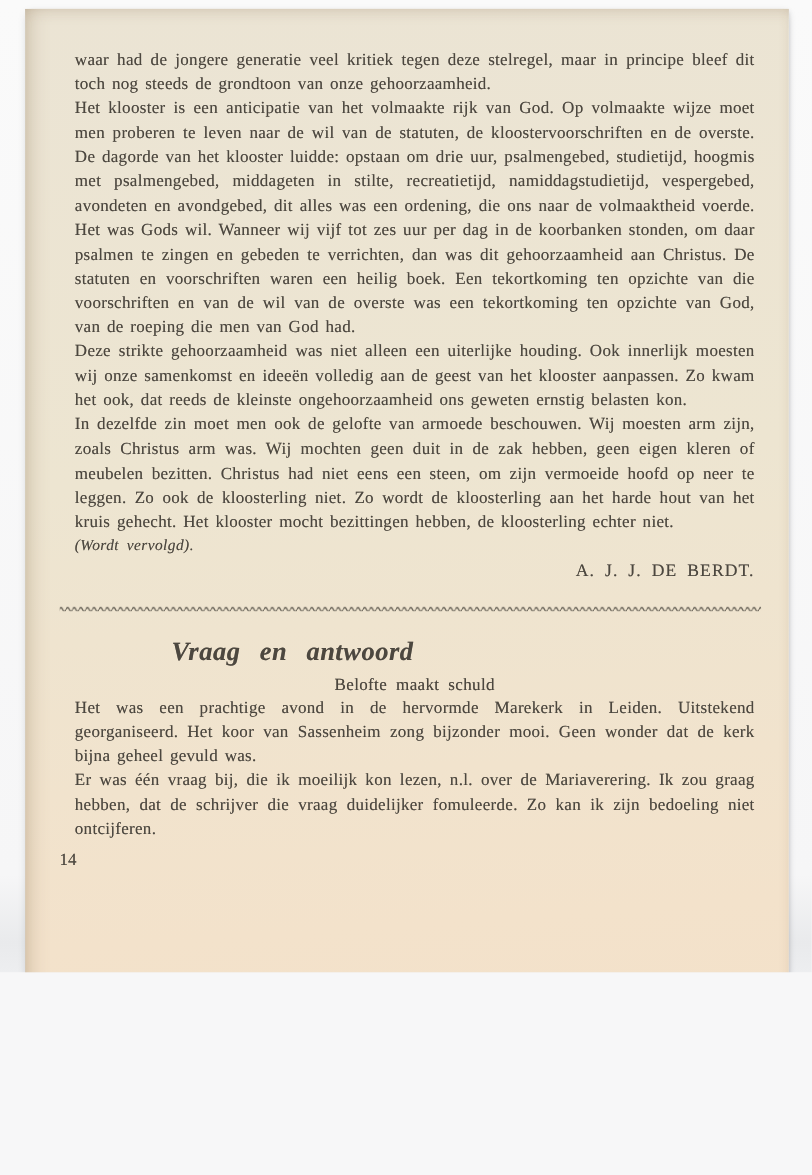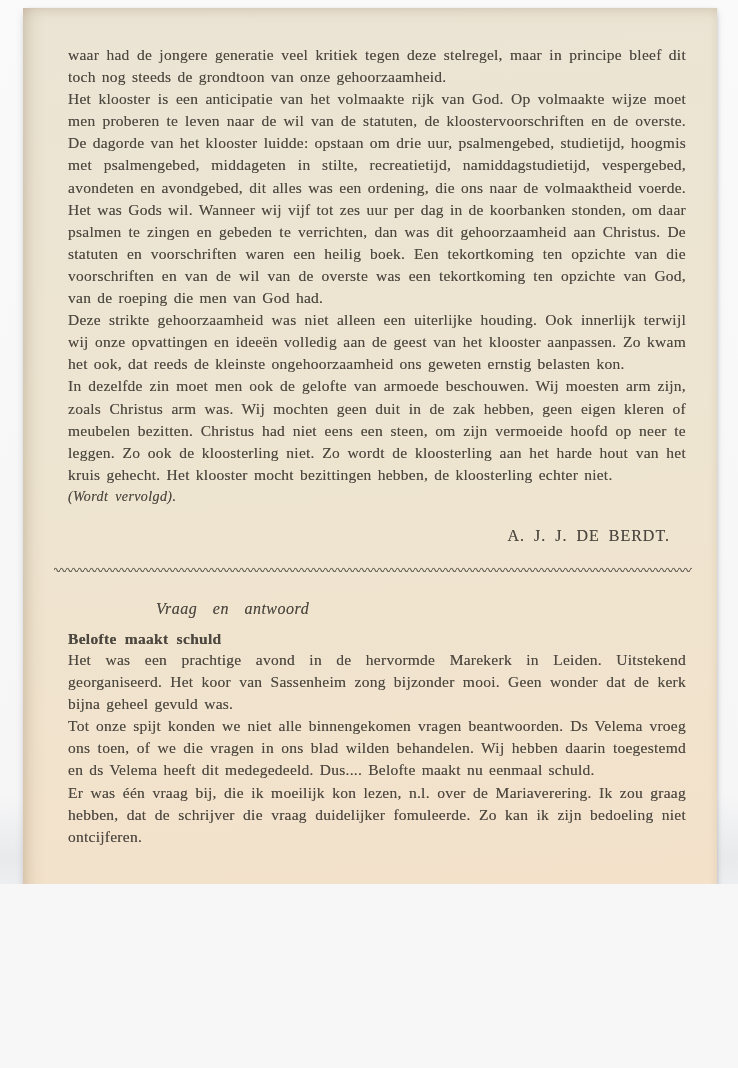--- a/index.html
+++ b/index.html
@@ -48,47 +48,47 @@
   .note {
     margin: 0;
     font-style: italic;
     font-size: 14px;
     line-height: 22.1px;
     letter-spacing: 0.4px;
     word-spacing: 3px;
     text-shadow: 0 0 0.6px rgba(76, 71, 63, 0.55);
   }
   .signature {
-    margin: 16px;
+    margin: 0;
     font-size: 16px;
     line-height: 23px;
     text-align: right;
     letter-spacing: 1px;
     word-spacing: 4px;
     text-shadow: 0 0 0.6px rgba(76, 71, 63, 0.55);
   }
   .divider {
     margin: 18px -6px 0 -14px;
     height: 7px;
     line-height: 0;
   }
   .qa-title {
     margin: 22px 0 0 88px;
     font-style: italic;
-    font-weight: normal;
-    font-size: 16px;
+    font-weight: bold;
+    font-size: 24px;
     line-height: 30px;
     letter-spacing: 0.5px;
     word-spacing: 11px;
     text-shadow: 0 0 0.6px rgba(76, 71, 63, 0.55);
   }
   .qa-subtitle {
     margin-top: 5px;
-    text-align: left;
-    font-weight: bold;
+    text-align: center;
+    font-weight: normal;
     font-size: 15.5px;
     line-height: 20px;
     letter-spacing: 0.3px;
     word-spacing: 4px;
     text-shadow: 0 0 0.6px rgba(60, 55, 48, 0.6);
   }
   .qa-body {
   }
   .page-number {
     margin: 5px 0 0 -14px;
@@ -100,41 +100,41 @@
 </head>
 <body>
 
 <div class="scan">
   <div class="paper">
     <div class="content">
 
       <section>
         <p class="body-text">waar had de jongere generatie veel kritiek tegen deze stelregel, maar in principe bleef dit toch nog steeds de grondtoon van onze gehoorzaamheid.</p>
         <p class="body-text">Het klooster is een anticipatie van het volmaakte rijk van God. Op volmaakte wijze moet men proberen te leven naar de wil van de statuten, de kloostervoorschriften en de overste. De dagorde van het klooster luidde: opstaan om drie uur, psalmengebed, studietijd, hoogmis met psalmengebed, middageten in stilte, recreatietijd, namiddagstudietijd, vespergebed, avondeten en avondgebed, dit alles was een ordening, die ons naar de volmaaktheid voerde. Het was Gods wil. Wanneer wij vijf tot zes uur per dag in de koorbanken stonden, om daar psalmen te zingen en gebeden te verrichten, dan was dit gehoorzaamheid aan Christus. De statuten en voorschriften waren een heilig boek. Een tekortkoming ten opzichte van die voorschriften en van de wil van de overste was een tekortkoming ten opzichte van God, van de roeping die men van God had.</p>
-        <p class="body-text">Deze strikte gehoorzaamheid was niet alleen een uiterlijke houding. Ook innerlijk terwijl wij onze opvattingen en ideeën volledig aan de geest van het klooster aanpassen. Zo kwam het ook, dat reeds de kleinste ongehoorzaamheid ons geweten ernstig belasten kon.</p>
+        <p class="body-text">Deze strikte gehoorzaamheid was niet alleen een uiterlijke houding. Ook innerlijk moesten wij onze samenkomst en ideeën volledig aan de geest van het klooster aanpassen. Zo kwam het ook, dat reeds de kleinste ongehoorzaamheid ons geweten ernstig belasten kon.</p>
         <p class="body-text">In dezelfde zin moet men ook de gelofte van armoede beschouwen. Wij moesten arm zijn, zoals Christus arm was. Wij mochten geen duit in de zak hebben, geen eigen kleren of meubelen bezitten. Christus had niet eens een steen, om zijn vermoeide hoofd op neer te leggen. Zo ook de kloosterling niet. Zo wordt de kloosterling aan het harde hout van het kruis gehecht. Het klooster mocht bezittingen hebben, de kloosterling echter niet.</p>
         <p class="note">(Wordt vervolgd).</p>
         <p class="signature">A. J. J. DE BERDT.</p>
       </section>
 
       <div class="divider">
         <svg width="100%" height="7" preserveAspectRatio="none">
           <defs>
             <pattern id="wv" width="6" height="7" patternUnits="userSpaceOnUse">
               <path d="M0 5 Q 1.5 1.5 3 5 T 6 5" fill="none" stroke="#6b665b" stroke-width="1.2"></path>
             </pattern>
           </defs>
           <rect width="100%" height="7" fill="url(#wv)"></rect>
         </svg>
       </div>
 
       <section>
         <h2 class="qa-title">Vraag en antwoord</h2>
         <div class="qa-subtitle">Belofte maakt schuld</div>
         <p class="body-text qa-body">Het was een prachtige avond in de hervormde Marekerk in Leiden. Uitstekend georganiseerd. Het koor van Sassenheim zong bijzonder mooi. Geen wonder dat de kerk bijna geheel gevuld was.</p>
-        <p class="body-text">Tot onze spijt konden we niet alle binnengekomen vragen beantwoorden. Ds Velema vroeg ons toen, of we die vragen in ons blad wilden behandelen. Wij hebben daarin toegestemd en ds Velema heeft dit medegedeeld. Dus.... Belofte maakt nu eenmaal schuld.</p>
         <p class="body-text">Er was één vraag bij, die ik moeilijk kon lezen, n.l. over de Mariaverering. Ik zou graag hebben, dat de schrijver die vraag duidelijker fomuleerde. Zo kan ik zijn bedoeling niet ontcijferen.</p>
       </section>
 
+      <div class="page-number">14</div>
 
     </div>
   </div>
 </div>
 
 </body></html>

